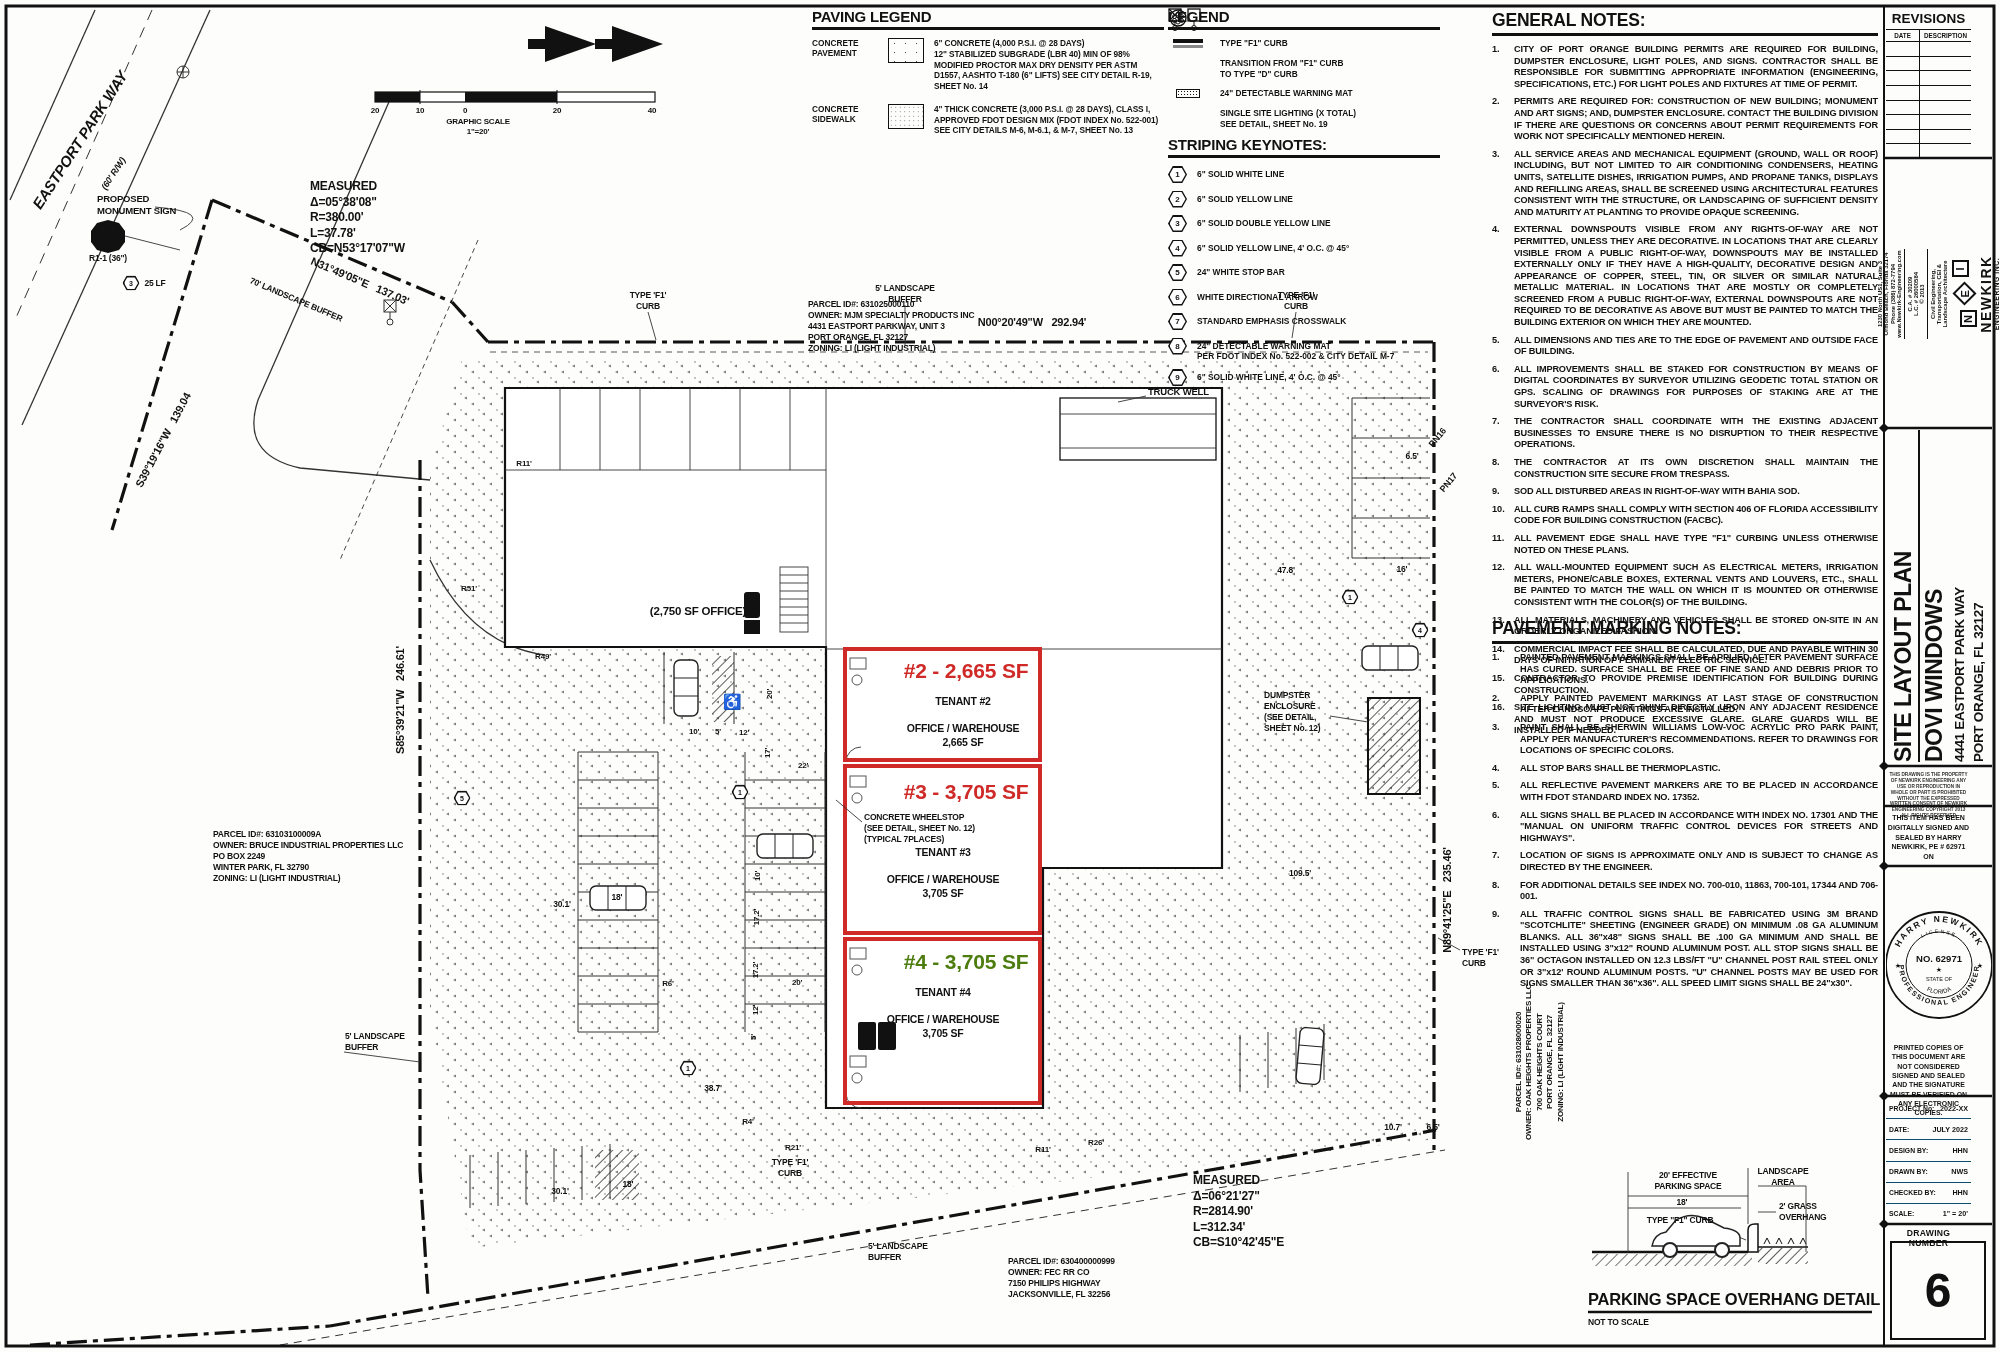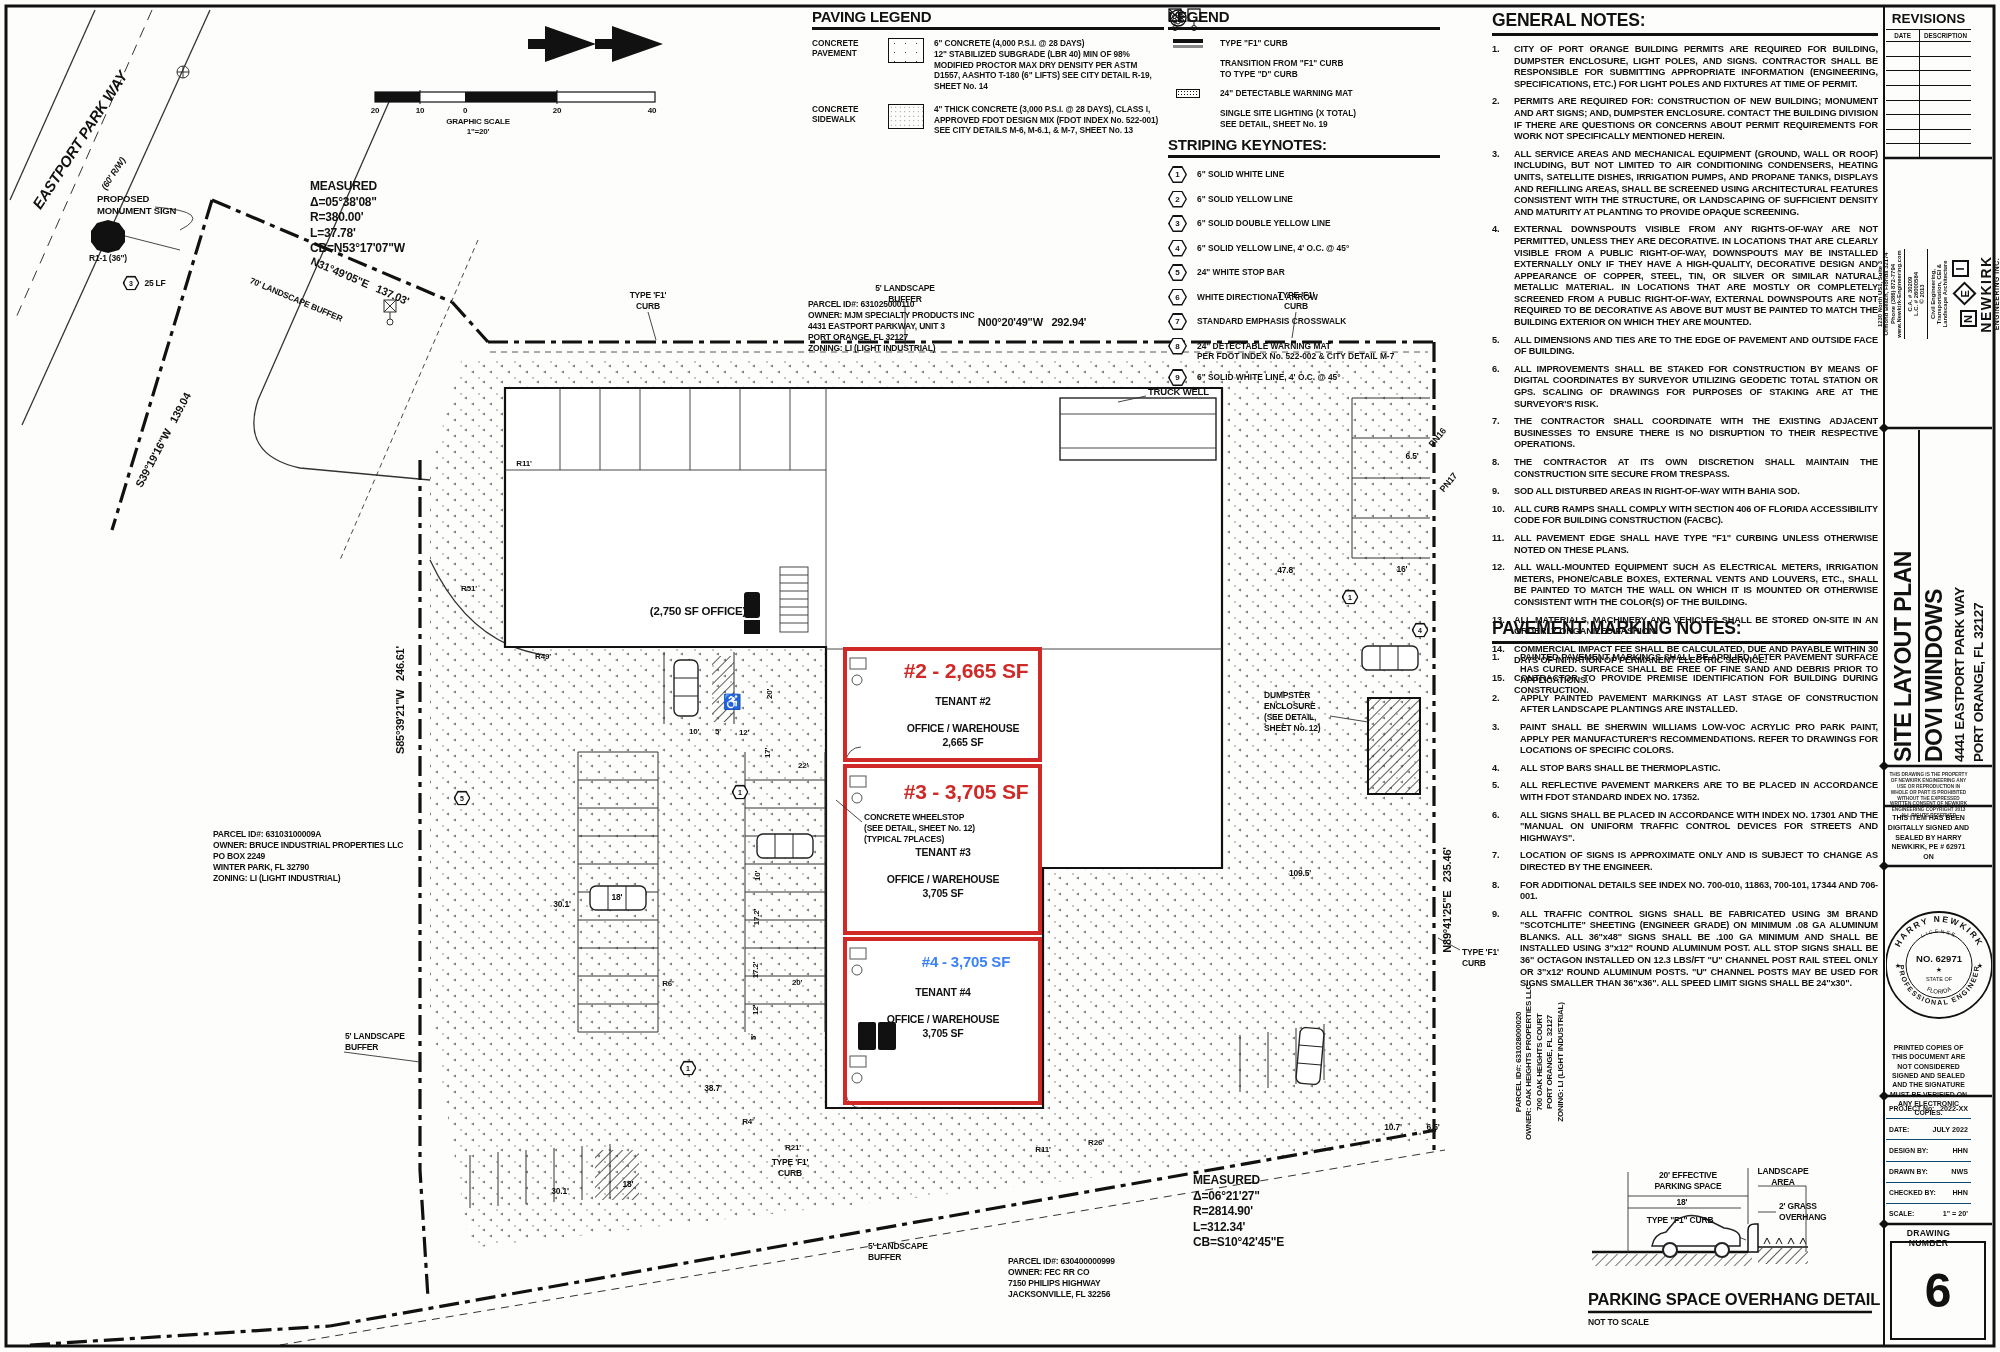--- a/index.html
+++ b/index.html
@@ -494,20 +494,24 @@
           <span class="t">ALL MATERIALS, MACHINERY AND VEHICLES SHALL BE STORED ON-SITE IN AN ORDERLY ORGANIZED FASHION.</span>
       </div>
         <div class="note">
         <span class="n">14.</span>
           <span class="t">COMMERCIAL IMPACT FEE SHALL BE CALCULATED, DUE AND PAYABLE WITHIN 30 DAYS OF INITIATION OF PERMANENT ELECTRIC SERVICE.</span>
       </div>
         <div class="note">
         <span class="n">15.</span>
           <span class="t">CONTRACTOR TO PROVIDE PREMISE IDENTIFICATION FOR BUILDING DURING CONSTRUCTION.</span>
       </div>
+        <div class="note">
+        <span class="n">16.</span>
+          <span class="t">SITE LIGHTING MUST NOT SHINE DIRECTLY UPON ANY ADJACENT RESIDENCE AND MUST NOT PRODUCE EXCESSIVE GLARE. GLARE GUARDS WILL BE INSTALLED IF NEEDED.</span>
+      </div>
       </div>
   </div>
 
   <div id="pavnotes" class="abs" style="left:1492px;top:618px;width:386px">
     <div class="big-title">PAVEMENT MARKING NOTES:</div>
     <div>
         <div class="note">
         <span class="n">1.</span>
           <span class="t">PAINTED PAVEMENT MARKINGS SHALL BE APPLIED AFTER PAVEMENT SURFACE HAS CURED. SURFACE SHALL BE FREE OF FINE SAND AND DEBRIS PRIOR TO APPLICATIONS.</span>
       </div>
@@ -725,21 +729,21 @@
       <div class="ann" style="left: 966px; top: 671px; font-size: 21px; --r: 0deg; color: rgb(207, 42, 39);">#2 - 2,665 SF</div>
       <div class="ann" style="left: 943px; top: 722px; font-size: 10.5px; margin-left: 20px; --r: 0deg;">TENANT #2
 
 OFFICE / WAREHOUSE
 2,665 SF</div>
       <div class="ann" style="left: 966px; top: 792px; font-size: 21px; --r: 0deg; color: rgb(207, 42, 39);">#3 - 3,705 SF</div>
       <div class="ann" style="left: 943px; top: 873px; font-size: 10.5px; --r: 0deg;">TENANT #3
 
 OFFICE / WAREHOUSE
 3,705 SF</div>
-      <div class="ann" style="left: 966px; top: 962px; font-size: 15px; --r: 0deg; color: #3b82f6;">#4 - 3,705 SF</div>
+      <div class="ann" style="left: 966px; top: 962px; font-size: 21px; --r: 0deg; color: #4d7c0f;">#4 - 3,705 SF</div>
       <div class="ann" style="left: 943px; top: 1013px; font-size: 10.5px; --r: 0deg;">TENANT #4
 
 OFFICE / WAREHOUSE
 3,705 SF</div>
       <div class="ann ann-l" style="left: 864px; top: 829px; font-size: 8.5px; --r: 0deg;">CONCRETE WHEELSTOP
 (SEE DETAIL, SHEET No. 12)
 (TYPICAL 7PLACES)</div>
       <div class="ann ann-l" style="left: 1264px; top: 712px; font-size: 8.5px; --r: 0deg;">DUMPSTER
 ENCLOSURE
 (SEE DETAIL,

